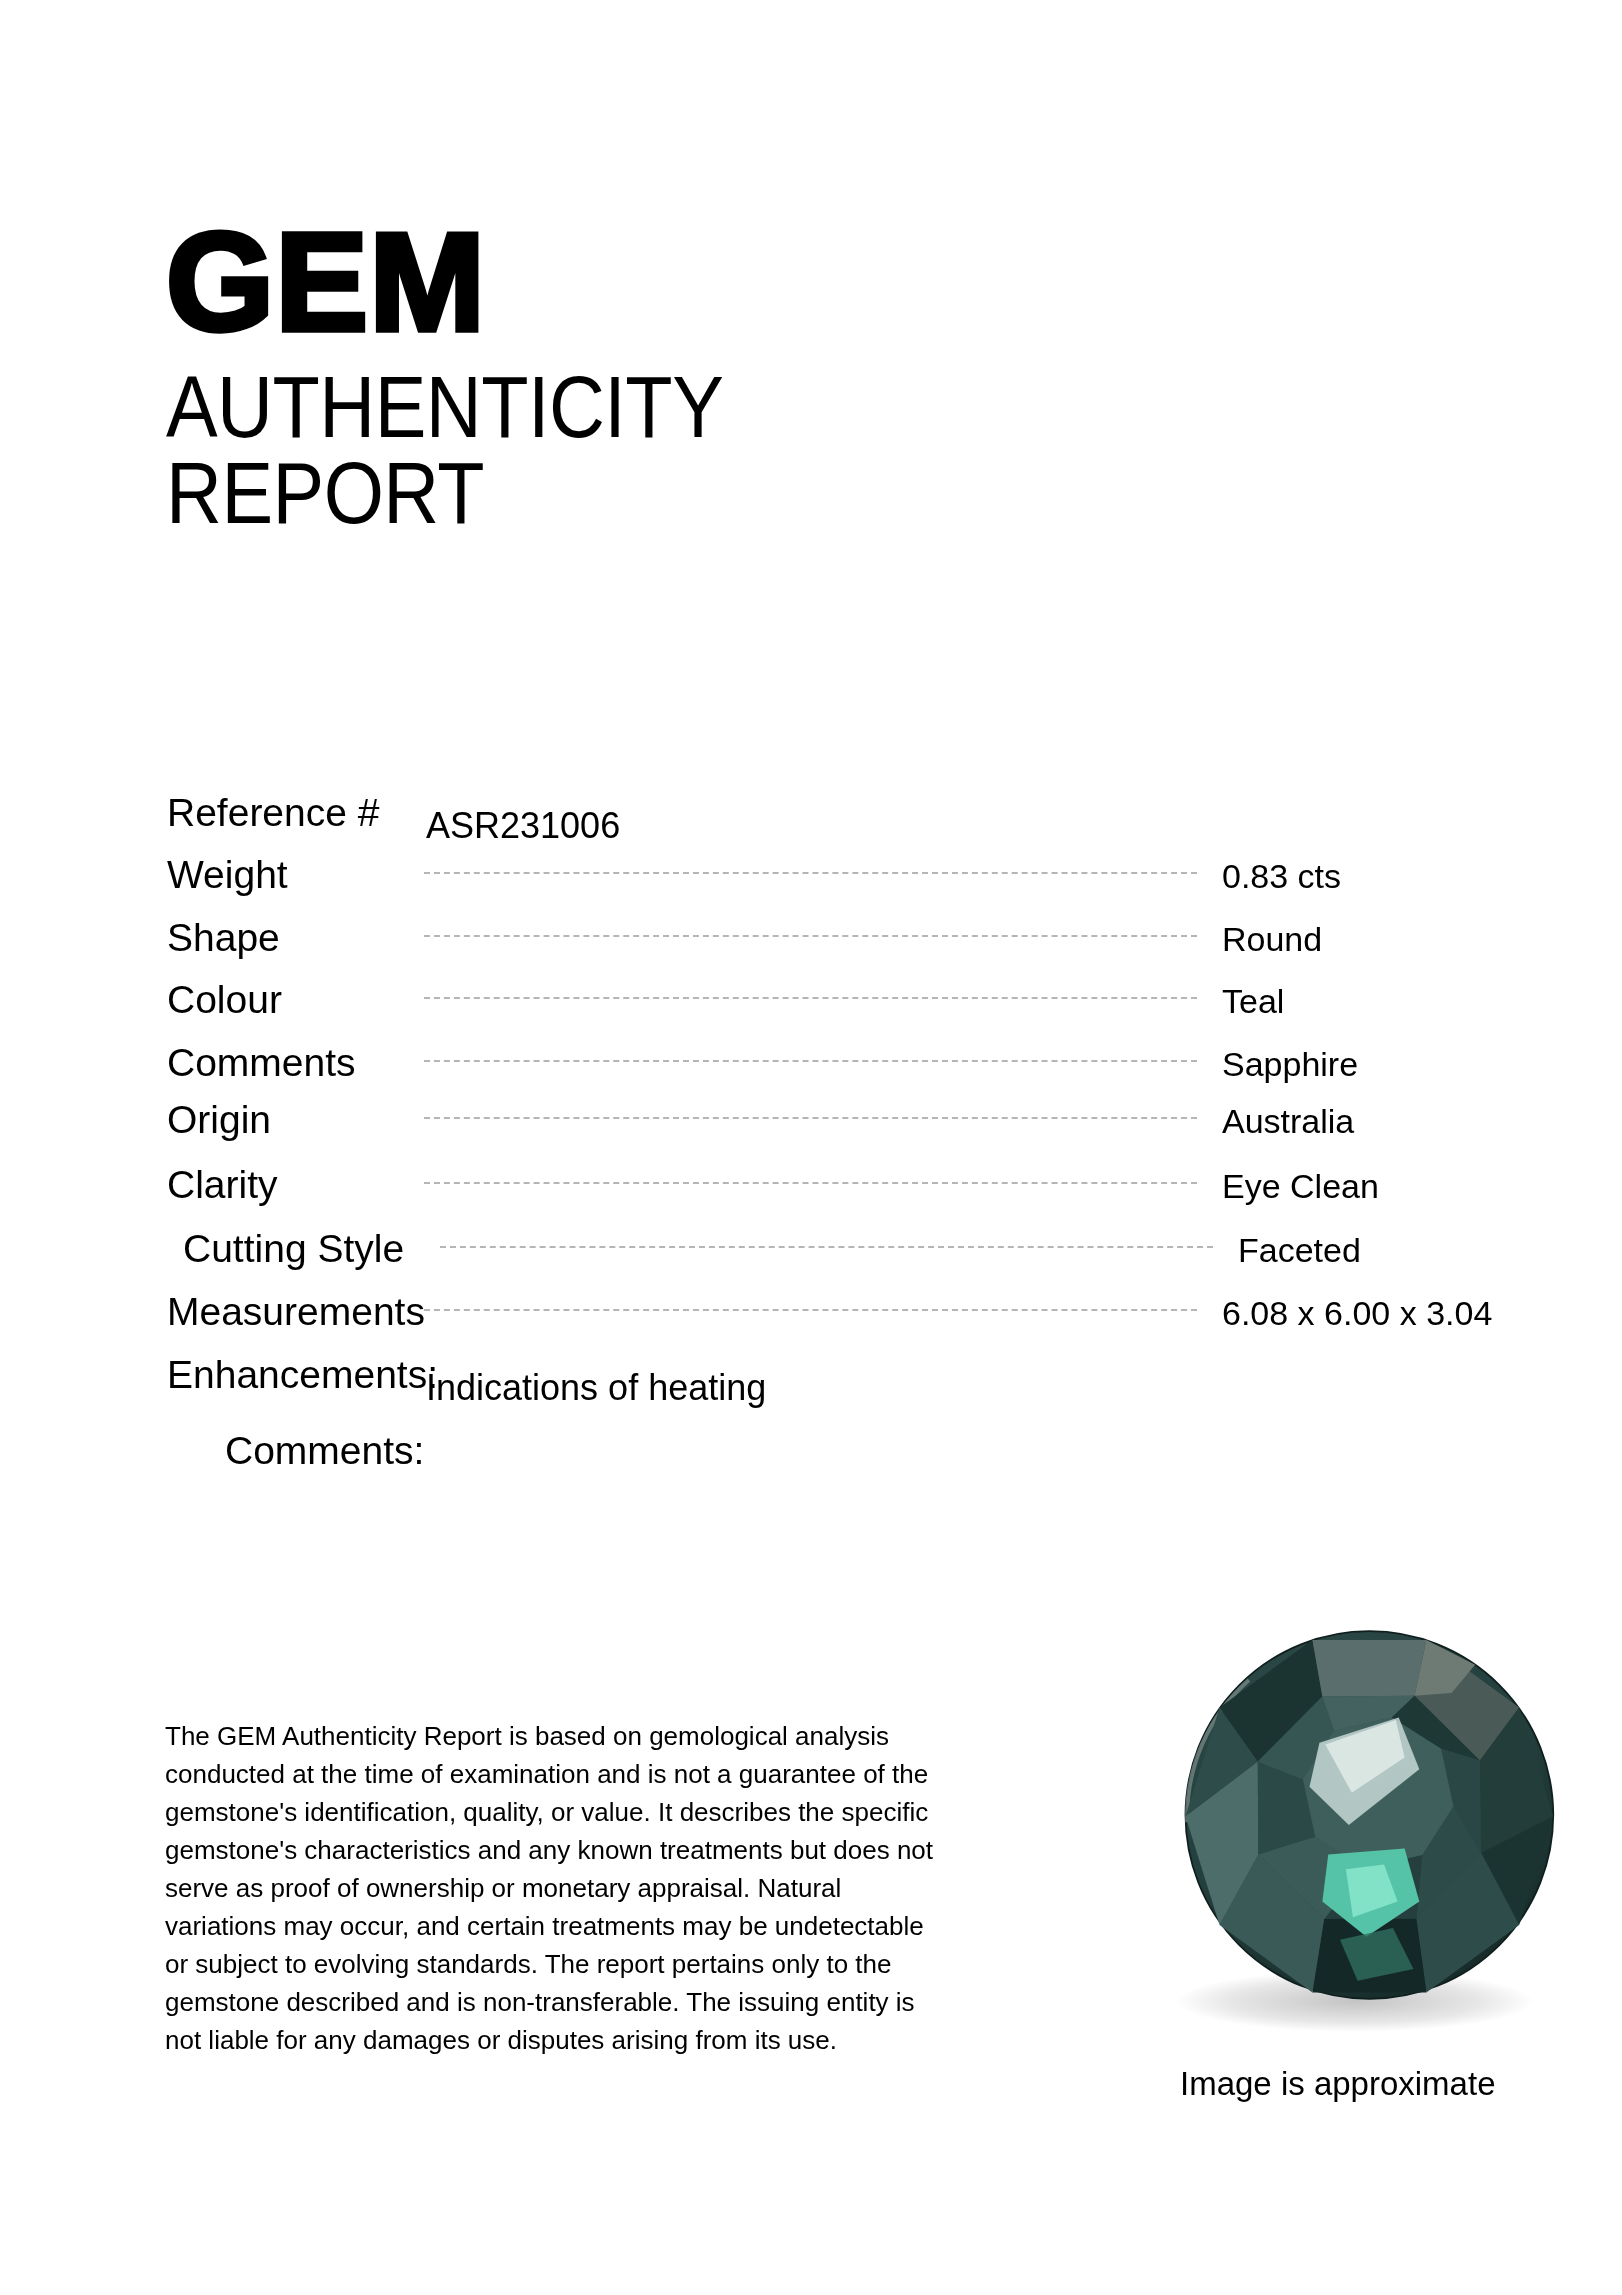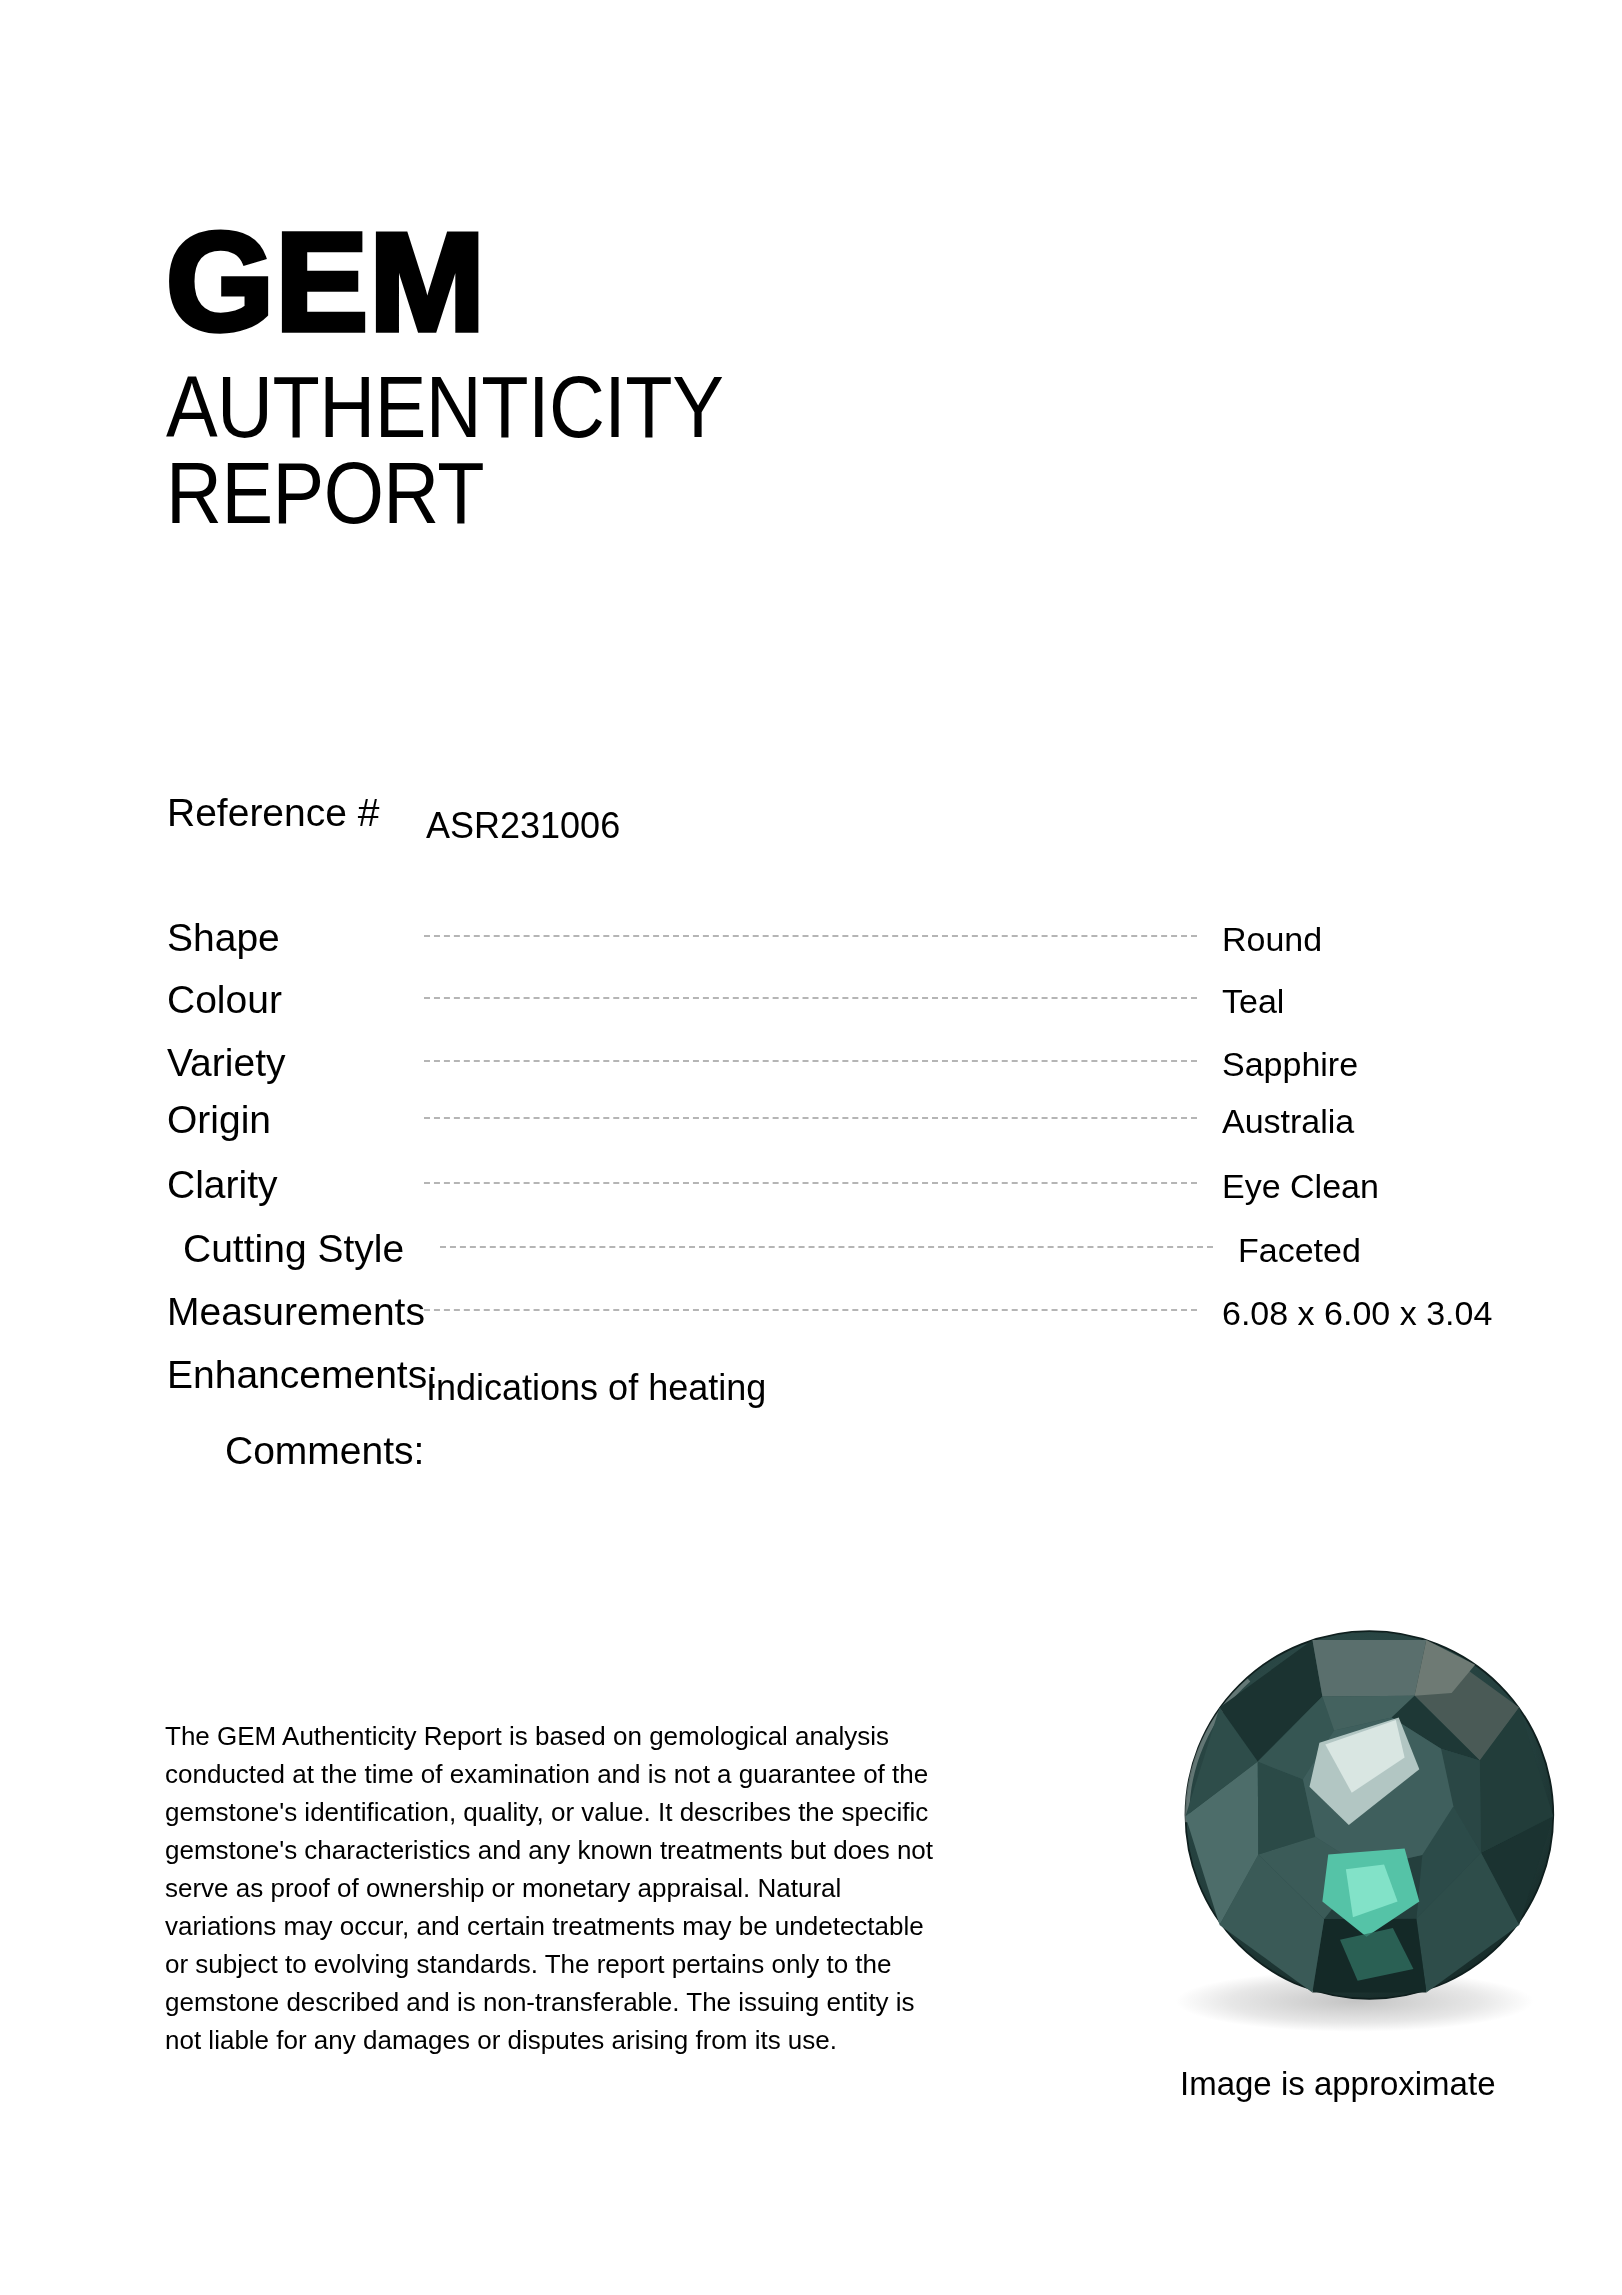--- a/index.html
+++ b/index.html
@@ -47,35 +47,40 @@
 
   <div class="gem-title">GEM</div>
   <div class="gem-subtitle">AUTHENTICITY
 REPORT</div>
 
   <div class="field-row row-reference">
     <span class="field-label">Reference #</span>
     <span class="value-inline">ASR231006</span>
   </div>
 
+  <div class="field-row row-weight">
+    <span class="field-label">Weight</span>
+    <span class="leader"></span>
+    <span class="value-right">0.83 cts</span>
+  </div>
 
   <div class="field-row row-colour">
     <span class="field-label">Colour</span>
     <span class="leader"></span>
     <span class="value-right">Teal</span>
   </div>
 
   <div class="field-row row-shape">
     <span class="field-label">Shape</span>
     <span class="leader"></span>
     <span class="value-right">Round</span>
   </div>
 
   <div class="field-row row-variety">
-    <span class="field-label">Variety</span>
+    <span class="field-label">Comments</span>
     <span class="leader"></span>
     <span class="value-right">Sapphire</span>
   </div>
 
   <div class="field-row row-origin">
     <span class="field-label">Origin</span>
     <span class="leader"></span>
     <span class="value-right">Australia</span>
   </div>
 

